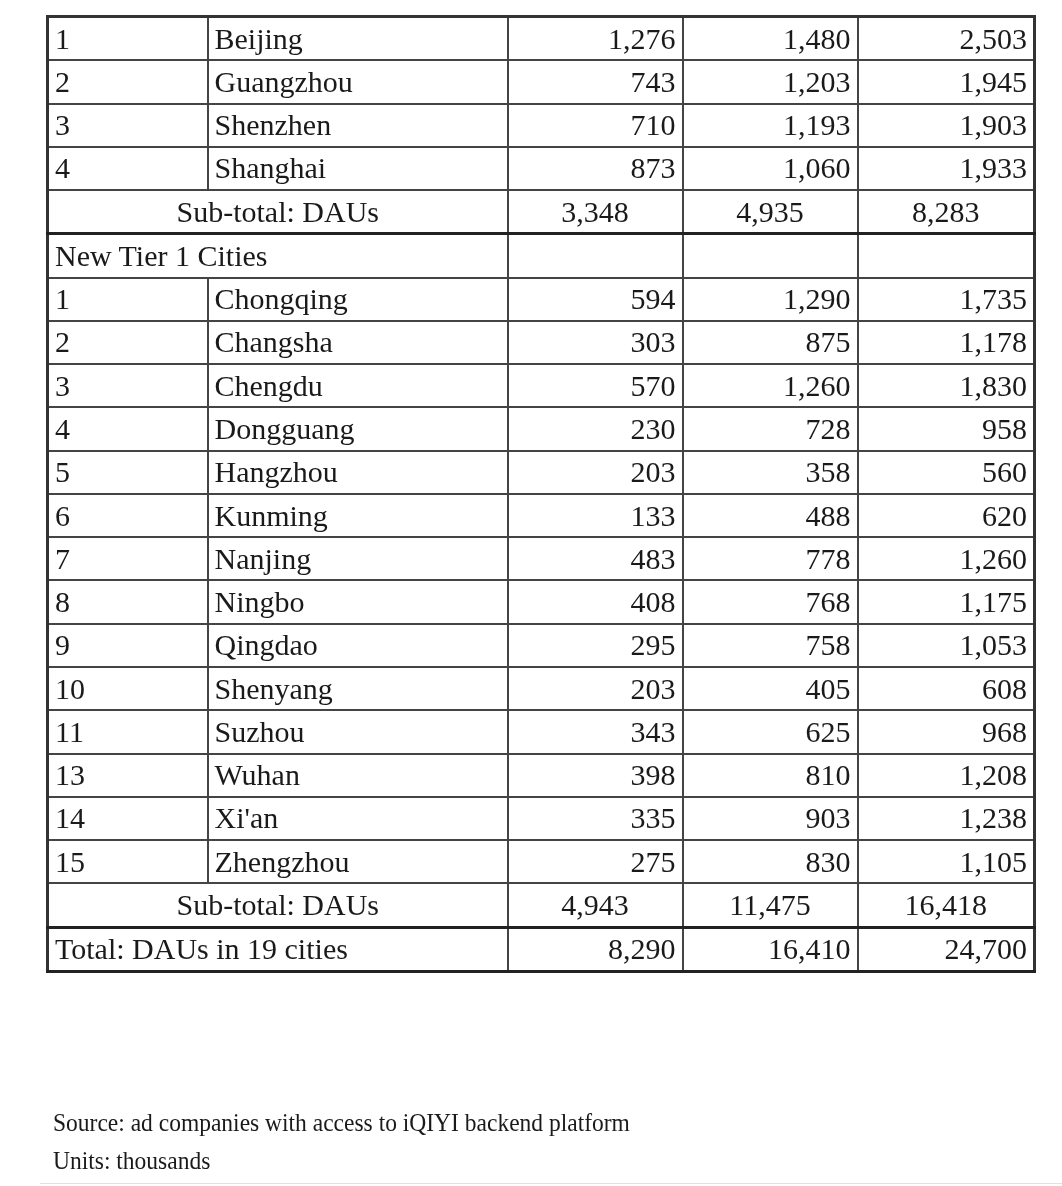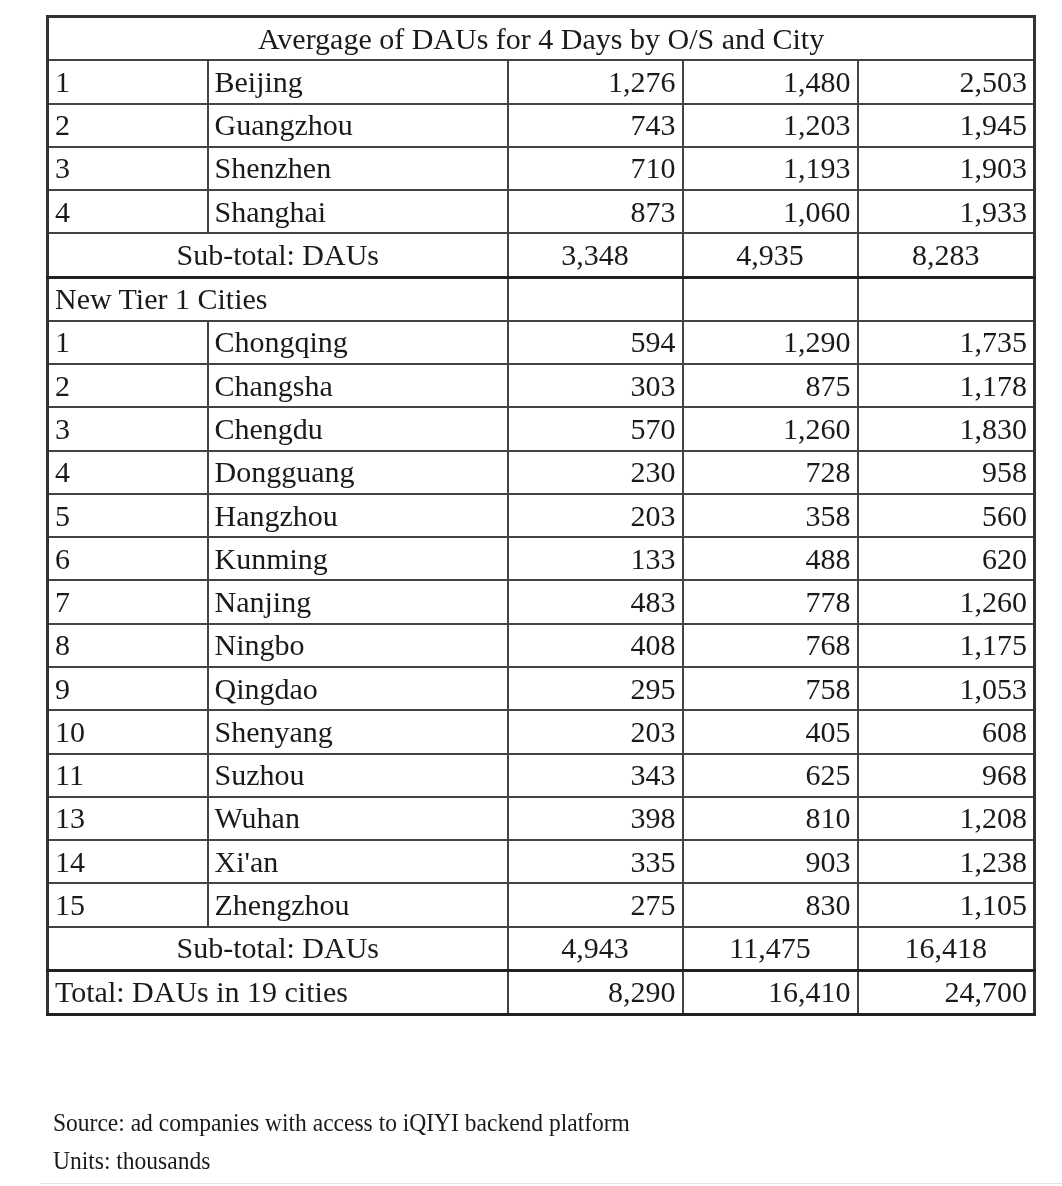--- a/index.html
+++ b/index.html
@@ -39,23 +39,20 @@
 
 <table class="dau">
   <colgroup>
     <col class="c-idx">
       <col class="c-city">
       <col class="c-ios">
       <col class="c-and">
       <col class="c-tot">
   </colgroup>
   <tbody id="tbody">
-    <tr>
-      <td class="title" colspan="5">Avergage of DAUs for 4 Days by O/S and City</td>
-    </tr>
       <tr>
         <td>1</td>
         <td>Beijing</td>
         <td class="num">1,276</td>
         <td class="num">1,480</td>
         <td class="num">2,503</td>
       </tr>
       <tr>
         <td>2</td>
         <td>Guangzhou</td>

